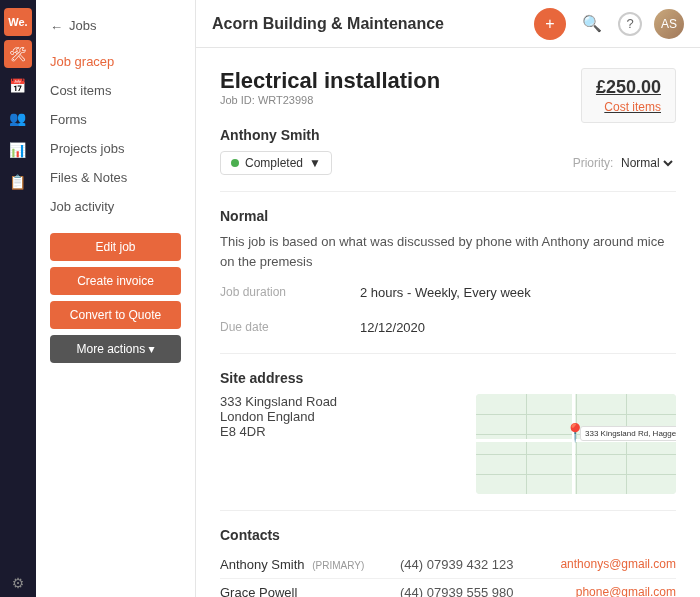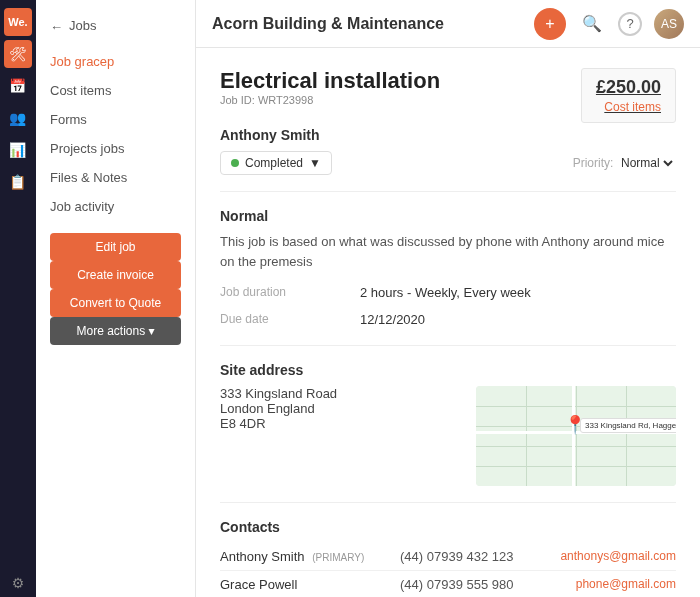--- a/index.html
+++ b/index.html
@@ -69,21 +69,21 @@
       padding: 7px 14px;
       cursor: pointer;
       color: #555;
       font-size: 13px;
     }
     .sidebar-nav-item.active { color: #e8673c; font-weight: 500; }
     .sidebar-buttons {
       padding: 12px 14px;
       display: flex;
       flex-direction: column;
-      gap: 0;
+      gap: 6px;
     }
     .btn-orange {
       background: #e8673c;
       color: white;
       border: none;
       border-radius: 4px;
       padding: 7px 10px;
       font-size: 12px;
       cursor: pointer;
       text-align: center;
@@ -272,21 +272,21 @@
     .section-text {
       color: #555;
       font-size: 13px;
       margin-bottom: 12px;
       line-height: 1.5;
     }
 
     .info-grid {
       display: grid;
       grid-template-columns: 140px 1fr;
-      gap: 8px 0;
+      gap: 16px 0;
       margin-bottom: 6px;
     }
     .info-label {
       color: #aaa;
       font-size: 12px;
       padding: 2px 0;
     }
     .info-value {
       font-size: 13px;
       color: #333;

